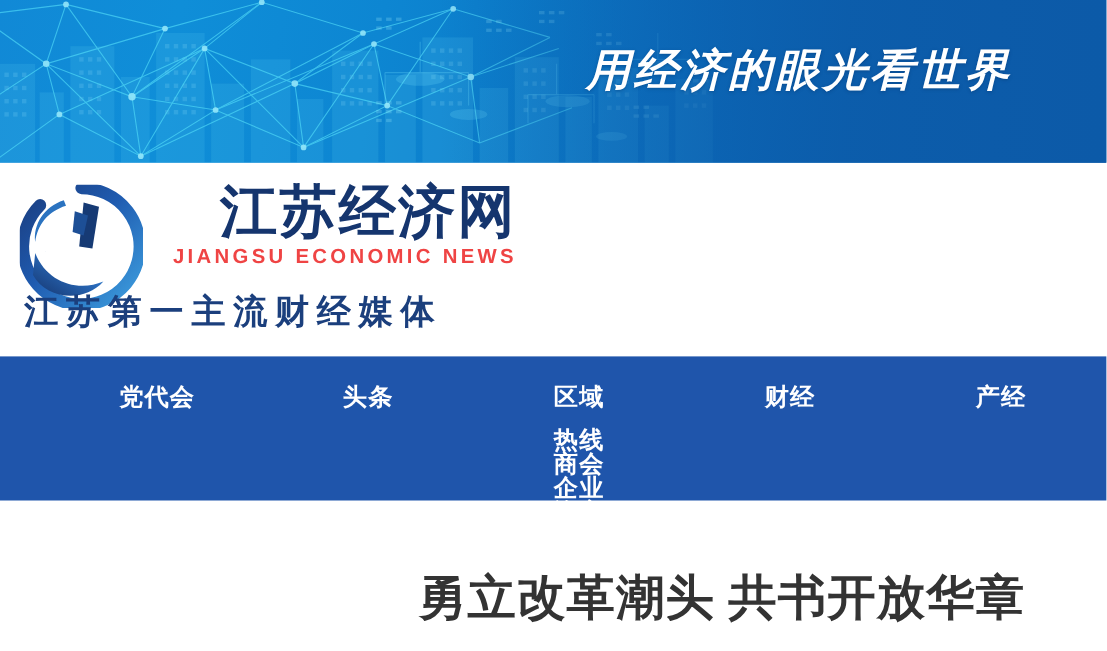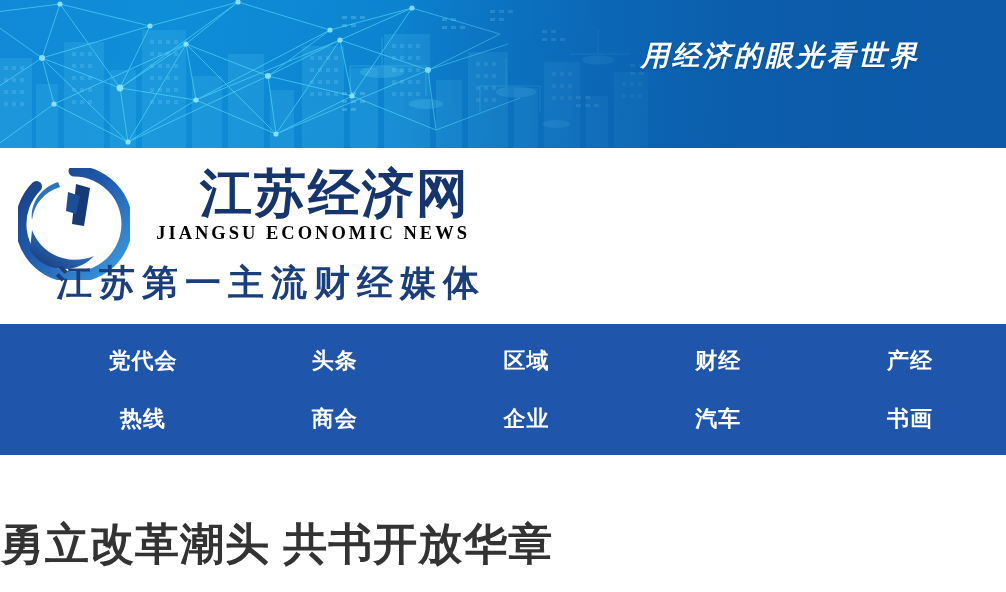--- a/index.html
+++ b/index.html
@@ -71,22 +71,22 @@
         rgba(12,95,174,.55) 32%,
         rgba(12,92,170,.92) 62%,
         rgba(12,90,168,1) 100%);
   }
 
   .banner-slogan {
     position: absolute;
     right: 86px;
     top: 44px;
     color: #ffffff;
-    font-family: Liberation Mono, monospace;
-    font-size: 28px;
+    font-family: Liberation Sans, sans-serif;
+    font-size: 40px;
     font-weight: 700;
     letter-spacing: 3px;
     line-height: 1;
     font-style: italic;
     text-shadow: 0 1px 3px rgba(0,40,90,.35);
     white-space: nowrap;
   }
 
   
   .logo-block {
@@ -117,42 +117,41 @@
     font-family: "DejaVu Serif", "Liberation Serif", serif;
     font-size: 52px;
     font-weight: 700;
     line-height: 1.02;
     letter-spacing: 2px;
     white-space: nowrap;
   }
 
   .logo-en {
     display: block;
-    color: #000000;
-    font-family: Liberation Serif, serif;
+    color: #ef4444;
+    font-family: Liberation Sans, sans-serif;
     font-size: 18.5px;
     font-weight: 600;
     letter-spacing: 3.0px;
     line-height: 1.3;
     margin-top: 2px;
     white-space: nowrap;
   }
 
   .logo-tagline {
     position: absolute;
     left: 4px;
     top: 108px;
     color: #1b3f7d;
-    font-family: Liberation Mono, monospace;
-    font-size: 36px;
+    font-family: Liberation Serif, serif;
+    font-size: 31px;
     font-weight: 700;
     letter-spacing: 7px;
     line-height: 1;
     white-space: nowrap;
-    margin-left: 34px;
   }
 
   
   .navbar {
     position: absolute;
     left: 0;
     top: 324px;
     width: 1006px;
     height: 131px;
     background: #1f55ab;
@@ -160,21 +159,21 @@
 
   .nav-row {
     display: flex;
     width: 1006px;
     height: 65px;
     align-items: center;
     padding-left: 47px;
   }
 
   .nav-row.row-1 { padding-top: 8px; }
-  .nav-row.row-2 { padding-bottom: 6px; }
+  .nav-row.row-2 { padding-bottom: 6px; flex-direction: column; }
 
   .nav-item {
     flex: 1 1 0;
     text-align: center;
     color: #ffffff;
     font-family: "Liberation Sans", "DejaVu Sans", sans-serif;
     font-size: 22px;
     font-weight: 600;
     letter-spacing: 1px;
     line-height: 1;
@@ -183,26 +182,27 @@
     user-select: none;
   }
 
   
   .headline {
     position: absolute;
     left: 0;
     top: 516px;
     width: 932px;
     color: #333333;
-    font-family: Liberation Sans, sans-serif;
+    font-family: Liberation Serif, serif;
     font-size: 44px;
     font-weight: 700;
     letter-spacing: 1px;
     line-height: 1.25;
     white-space: nowrap;
+    text-align: right;
   }
 </style>
 </head>
 <body>
 
 <div class="page">
 
   <div class="banner">
 
     <svg class="banner-buildings" viewBox="0 0 700 148" preserveAspectRatio="none" aria-hidden="true">

